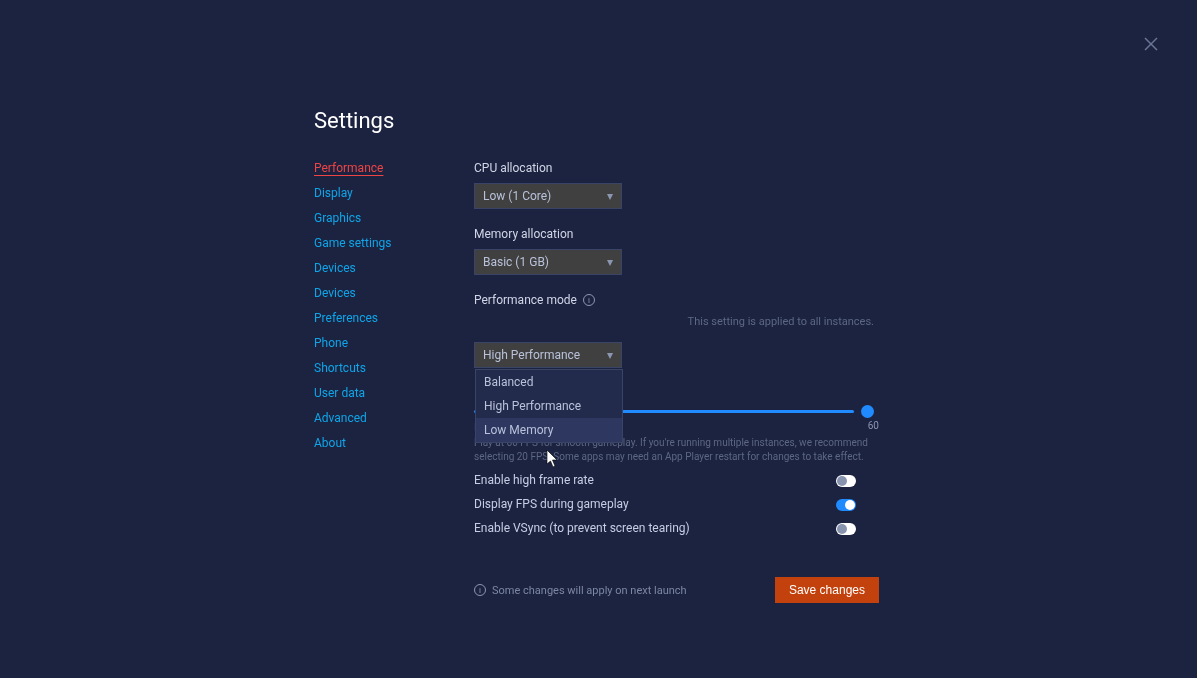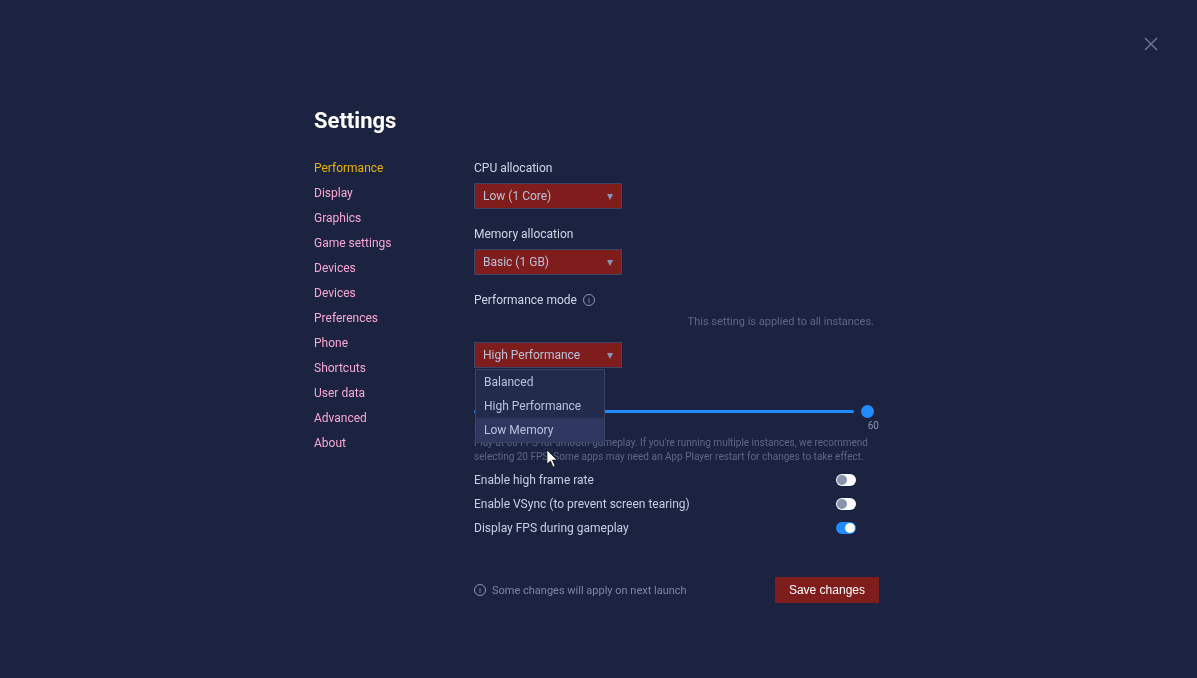--- a/index.html
+++ b/index.html
@@ -21,38 +21,39 @@
     cursor: pointer;
     color: #6b7694;
   }
   .panel {
     position: absolute;
     left: 314px;
     top: 108px;
   }
   .title {
     font-size: 22px;
-    font-weight: 700;
+    font-weight: 400;
     color: #ffffff;
     margin-bottom: 28px;
   }
   .layout {
     display: flex;
   }
   .sidebar {
     width: 160px;
   }
   .sidebar-item {
     font-size: 12px;
-    color: #f9a8d4;
+    color: #0ea5e9;
     margin-bottom: 11px;
     cursor: pointer;
   }
   .sidebar-item.active {
-    color: #eab308;
+    color: #ef4444;
+    text-decoration: underline;
     text-underline-offset: 3px;
   }
   .content {
     width: 400px;
     font-size: 12px;
   }
   .group {
     margin-bottom: 18px;
     text-align: right;
   }
@@ -66,39 +67,39 @@
   .hint {
     color: #5c6884;
     font-size: 11px;
     margin-bottom: 14px;
   }
   .select {
     position: relative;
     width: 148px;
     height: 26px;
     border: 1px solid #3a4466;
-    background: #7f1d1d;
+    background: #404040;
     display: flex;
     align-items: center;
     padding: 0 8px;
     cursor: pointer;
     color: #b9c2da;
   }
   .select .caret {
     position: absolute;
     right: 8px;
     top: 50%;
     transform: translateY(-50%);
     color: #8b96b2;
   }
   .dropdown {
     position: absolute;
     top: 26px;
     left: 0;
-    width: 130px;
+    width: 148px;
     background: #232b4d;
     border: 1px solid #3a4466;
     z-index: 10;
   }
   .dropdown-item {
     height: 24px;
     display: flex;
     align-items: center;
     padding: 0 8px;
     color: #b9c2da;
@@ -160,21 +161,21 @@
     margin-top: 8px;
   }
   .rec-body {
     color: #5c6884;
     font-size: 10px;
     line-height: 1.35;
     margin-top: 2px;
   }
   .toggle-row {
     display: flex;
-    align-items: center;
+    align-items: flex-end;
     justify-content: space-between;
     margin-top: 10px;
     width: 382px;
   }
   .toggle-label {
     color: #c6cee4;
   }
   .toggle {
     width: 20px;
     height: 12px;
@@ -216,21 +217,21 @@
     margin-top: 42px;
   }
   .footer-note {
     display: flex;
     align-items: center;
     gap: 6px;
     font-size: 11px;
     color: #7c87a4;
   }
   .save-btn {
-    background: #7f1d1d;
+    background: #c2410c;
     color: #ffffff;
     padding: 6px 14px;
     font-size: 12px;
     border: none;
     cursor: pointer;
   }
 </style>
 </head>
 <body>
 
@@ -305,26 +306,26 @@
         <div class="slider-value">60</div>
       </div>
       <div class="rec-title">Recommended FPS</div>
       <div class="rec-body">Play at 60 FPS for smooth gameplay. If you're running multiple instances, we recommend selecting 20 FPS. Some apps may need an App Player restart for changes to take effect.</div>
 
       <div class="toggle-row">
         <span class="toggle-label">Enable high frame rate</span>
         <div class="toggle off"></div>
       </div>
       <div class="toggle-row">
+        <span class="toggle-label">Display FPS during gameplay</span>
+        <div class="toggle on"></div>
+      </div>
+      <div class="toggle-row">
         <span class="toggle-label">Enable VSync (to prevent screen tearing)</span>
         <div class="toggle off"></div>
-      </div>
-      <div class="toggle-row">
-        <span class="toggle-label">Display FPS during gameplay</span>
-        <div class="toggle on"></div>
       </div>
 
       <div class="footer">
         <div class="footer-note">
           <span class="info-icon">i</span>
           <span>Some changes will apply on next launch</span>
         </div>
         <button class="save-btn">Save changes</button>
       </div>
     </div>

